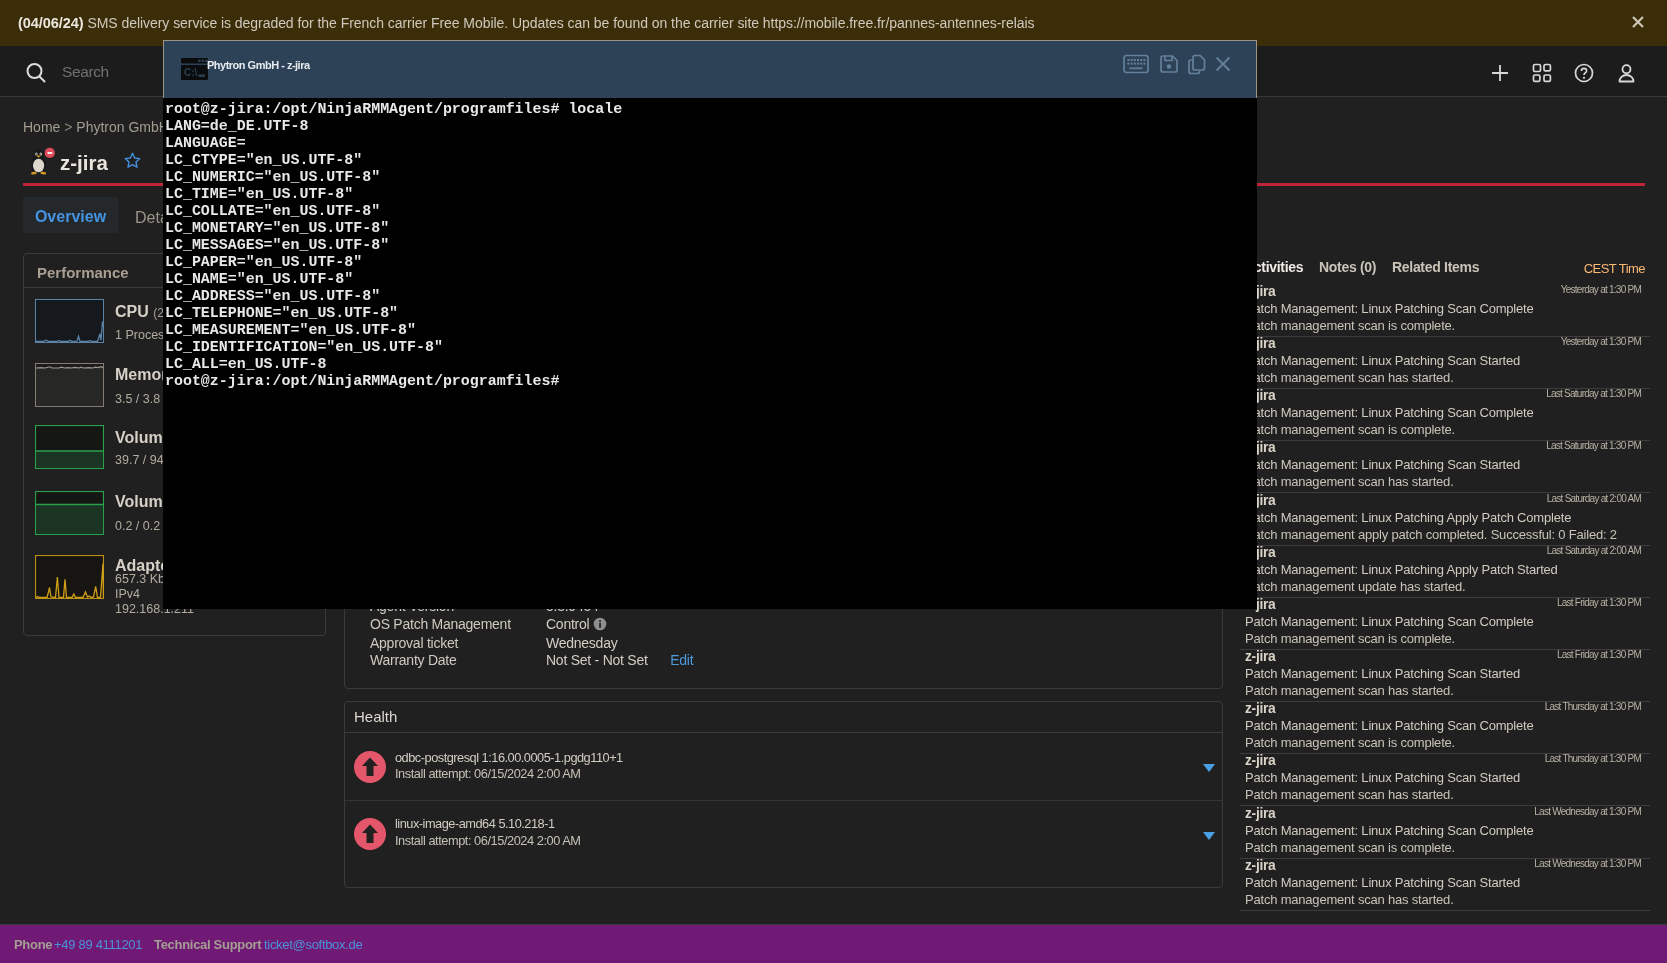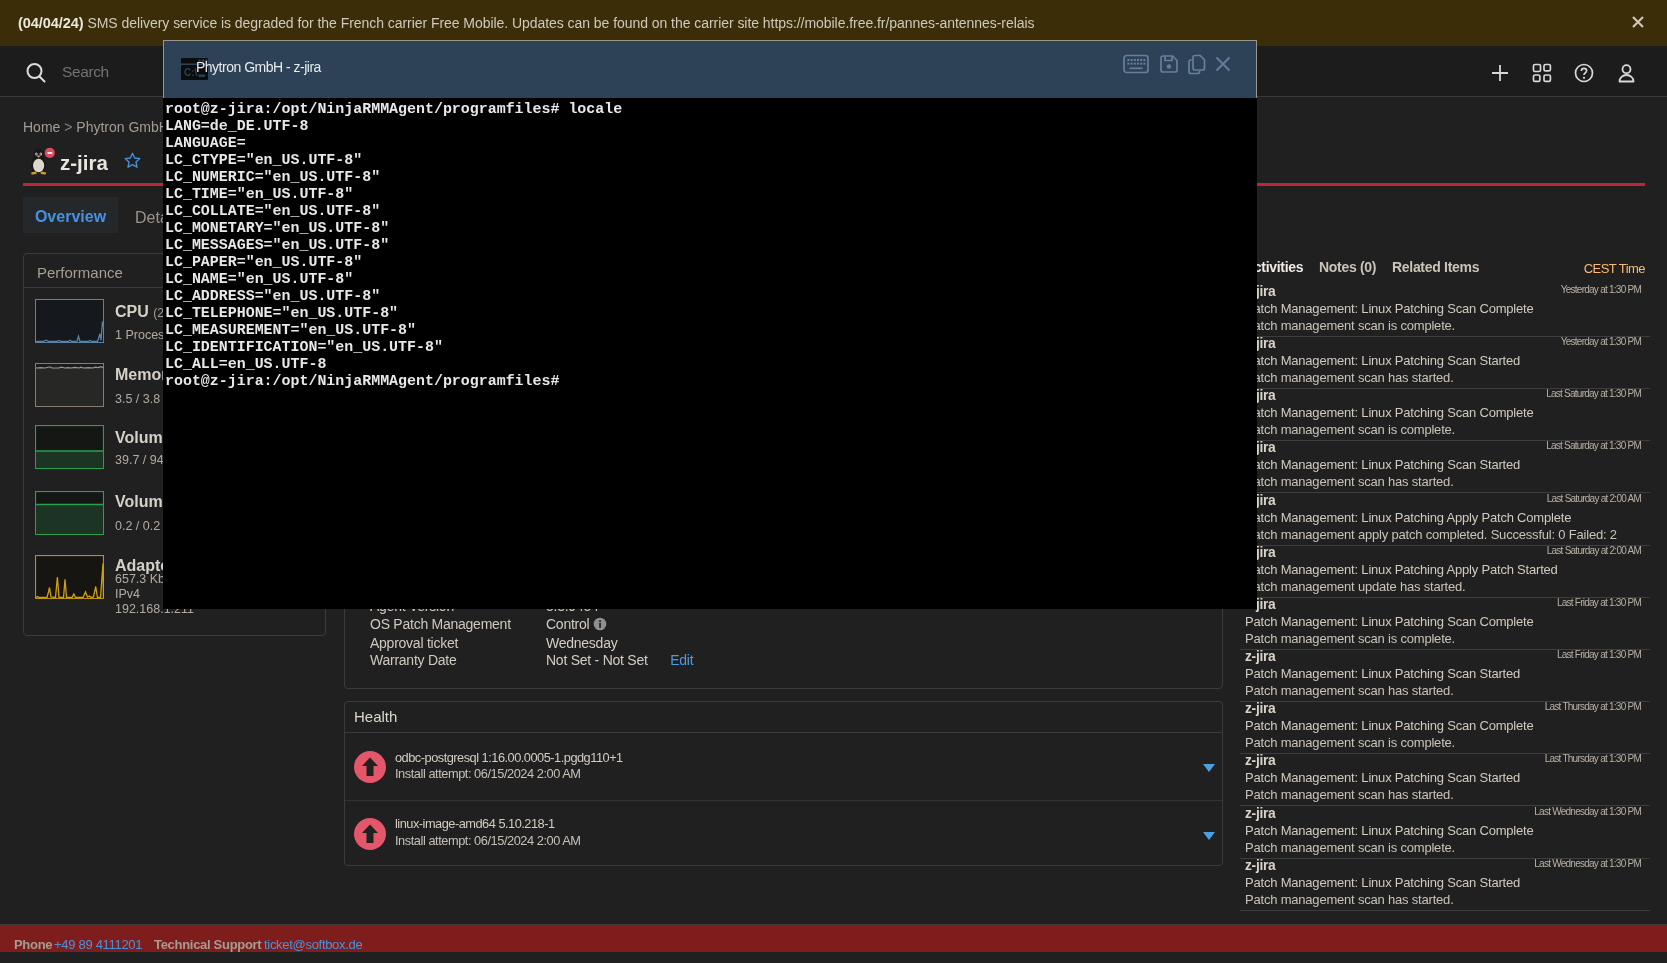--- a/index.html
+++ b/index.html
@@ -28,34 +28,34 @@
   #redline { position:absolute; left:23px; top:183px; width:1622px; height:3px; background:#bf2438; }
 
   
   #tab-active { position:absolute; left:23px; top:197px; width:95px; height:36px; background:#25282b;
     color:#4492e0; font-size:16px; font-weight:700; text-align:center; line-height:39px; }
   #tab-det { position:absolute; left:135px; top:209px; font-size:16px; color:#9b948a; }
 
   
   #perf { position:absolute; left:23px; top:253px; width:303px; height:383px;
     border:1px solid #3b3b3b; border-radius:4px; }
-  #perf h3 { position:absolute; left:13px; top:10px; font-size:15px; font-weight:400; color:#a89e92; }
+  #perf h3 { position:absolute; left:13px; top:10px; font-size:15px; font-weight:700; color:#a89e92; }
   #perf .hdrline { position:absolute; left:0; top:33px; width:100%; height:1px; background:#3b3b3b; }
   .chartbox { position:absolute; left:11px; width:69px; height:44px; }
   .chlabel  { position:absolute; left:91px; font-size:16px; font-weight:700; color:#d6d0c6; }
   .chlabel small { font-size:12px; color:#a59e93; font-weight:400; }
   .chsub    { position:absolute; left:91px; font-size:12.5px; color:#b2aba0; }
 
   
   #card1 { position:absolute; left:344px; top:250px; width:879px; height:439px;
     border:1px solid #3b3b3b; border-radius:4px; }
   .irow { position:absolute; left:25px; font-size:14px; letter-spacing:-0.25px; color:#cfc9bf; }
   .irow .lbl { display:inline-block; width:176px; }
   .irow .val { color:#d3cdc3; }
-  #health { position:absolute; left:344px; top:701px; width:879px; height:165px;
+  #health { position:absolute; left:344px; top:701px; width:879px; height:187px;
     border:1px solid #3b3b3b; border-radius:4px; }
   #health h3 { position:absolute; left:9px; top:6px; font-size:15px; color:#ddd8cf; font-weight:400; }
   #health .hdrline { position:absolute; left:0; top:30px; width:100%; height:1px; background:#3b3b3b; }
   #health .rowline { position:absolute; left:0; top:98px; width:100%; height:1px; background:#343434; }
   .hcirc { position:absolute; left:9px; width:32px; height:32px; }
   .htitle { position:absolute; left:50px; font-size:12.8px; letter-spacing:-0.5px; color:#d2ccc2; }
   .hsub { position:absolute; left:50px; font-size:12.8px; letter-spacing:-0.45px; color:#c6c0b6; }
   .hcaret { position:absolute; left:858px; }
 
   
@@ -65,41 +65,41 @@
   #cest { position:absolute; left:1490px; top:261px; width:155px; text-align:right;
      font-size:13px; letter-spacing:-0.55px; color:#fdba74; }
   .entry { position:absolute; left:1240px; width:410px; height:53px; font-size:13px; letter-spacing:-0.2px;
      border-bottom:1px solid #3d3d3d; }
   .entry .nm { position:absolute; left:5px; top:0; font-size:13.8px; letter-spacing:-0.3px; font-weight:700; color:#d8d2c7; }
   .entry .tm { position:absolute; right:9px; top:0; font-size:10px; letter-spacing:-0.75px; color:#b8b1a4; }
   .entry .l2 { position:absolute; left:5px; top:17px; color:#d0cabf; }
   .entry .l3 { position:absolute; left:5px; top:34px; color:#c9c3b8; }
 
   
-  #footer { position:absolute; left:0; top:924px; width:1667px; height:28px; background:#7f1d1d;
+  #footer { position:absolute; left:0; top:924px; width:1667px; height:39px; background:#701a75;
     border-top:1px solid #3a3a3a; font-size:14px; }
   #footer span { position:absolute; top:12px; font-size:13px; letter-spacing:-0.3px; }
   #footer b { color:#a49d92; }
   #footer a { color:#4b93d9; text-decoration:none; }
 
   
   #modal { position:absolute; left:163px; top:40px; width:1094px; height:569px; z-index:50; }
   #mhead { position:absolute; left:0; top:0; width:100%; height:58px; background:#2d4257; border:1px solid #9c9486; border-bottom:none; }
-  #mtitle { position:absolute; left:32px; top:18px; font-size:14px; letter-spacing:-0.5px; font-weight:400; color:#e8ebee; }
+  #mtitle { position:absolute; left:43px; top:18px; font-size:11px; letter-spacing:-0.5px; font-weight:700; color:#e8ebee; }
   #mbody { position:absolute; left:0; top:58px; width:100%; height:511px; background:#000; }
   #term { position:absolute; left:2px; top:2.5px; font-family:"Liberation Mono", monospace;
      font-size:14.95px; line-height:17px; font-weight:700; color:#e8e8e8; white-space:pre; }
   .mic { position:absolute; top:12px; }
 </style>
 </head>
 <body>
 <div id="stage">
 
   <div id="banner">
-    <div class="txt"><b>(04/04/24)</b> SMS delivery service is degraded for the French carrier Free Mobile. Updates can be found on the carrier site https://mobile.free.fr/pannes-antennes-relais</div>
+    <div class="txt"><b>(04/06/24)</b> SMS delivery service is degraded for the French carrier Free Mobile. Updates can be found on the carrier site https://mobile.free.fr/pannes-antennes-relais</div>
     <svg class="close" viewBox="0 0 18 18">
         <path d="M4 4 L14 14 M14 4 L4 14" stroke="#cdc6b9" stroke-width="2.2"></path>
       </svg>
   </div>
 
   <div id="nav"></div>
   <svg id="search-ic" width="22" height="22" viewBox="0 0 22 22" fill="none">
     <circle cx="9.5" cy="9" r="7" stroke="#dcdcdc" stroke-width="2"></circle>
     <path d="M14.5 14.5 L19.5 19.5" stroke="#dcdcdc" stroke-width="2" stroke-linecap="round"></path>
   </svg>

